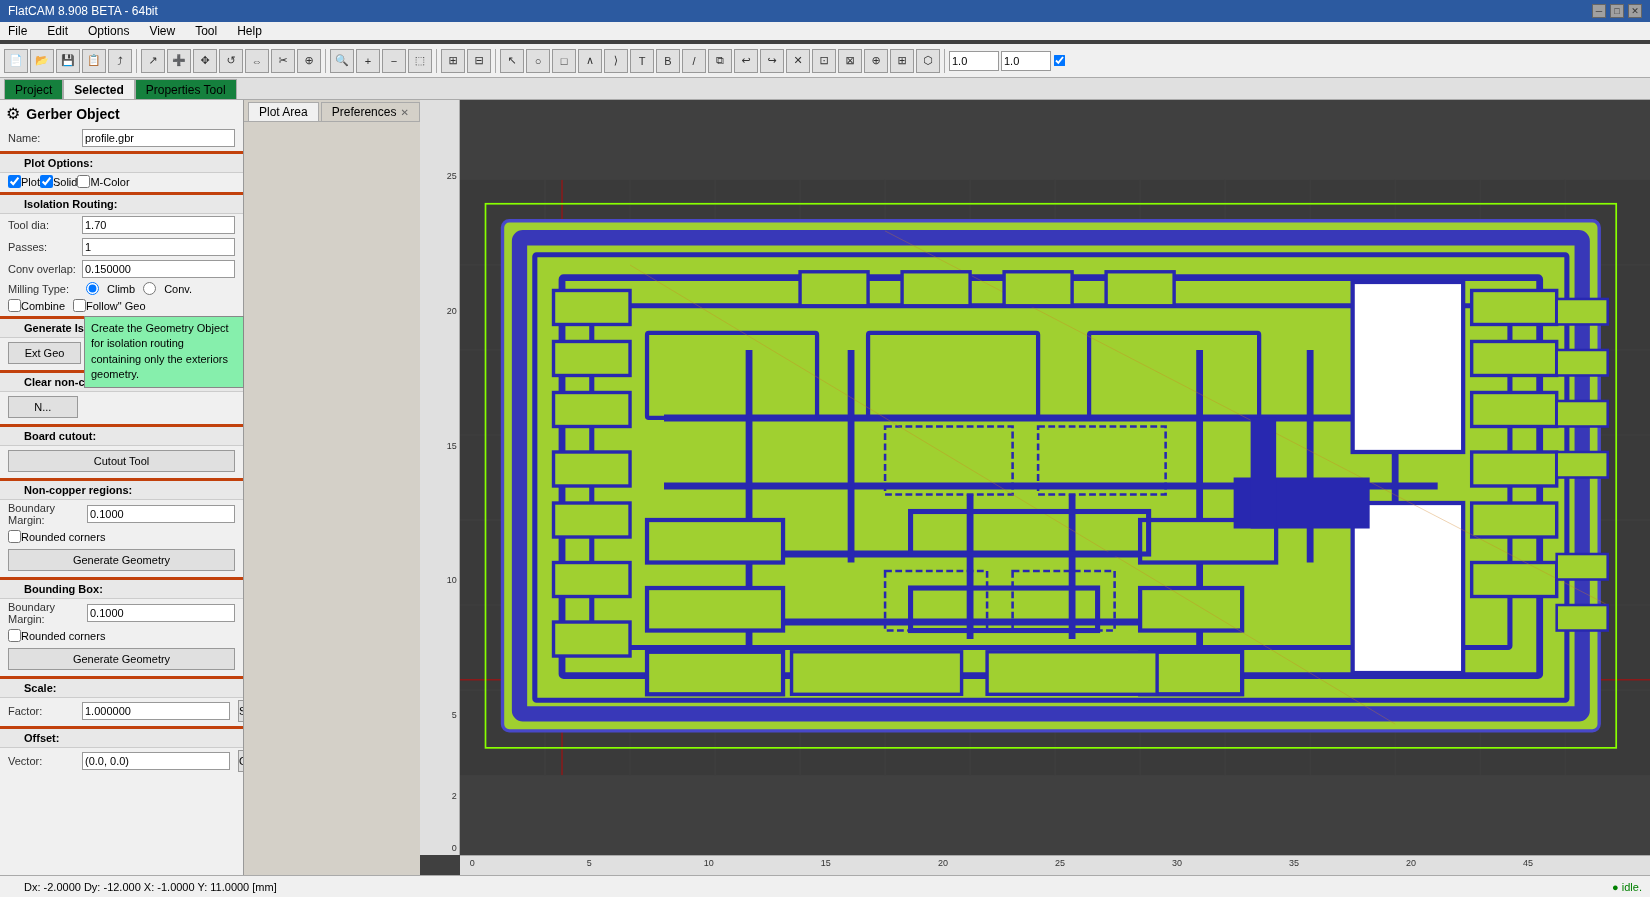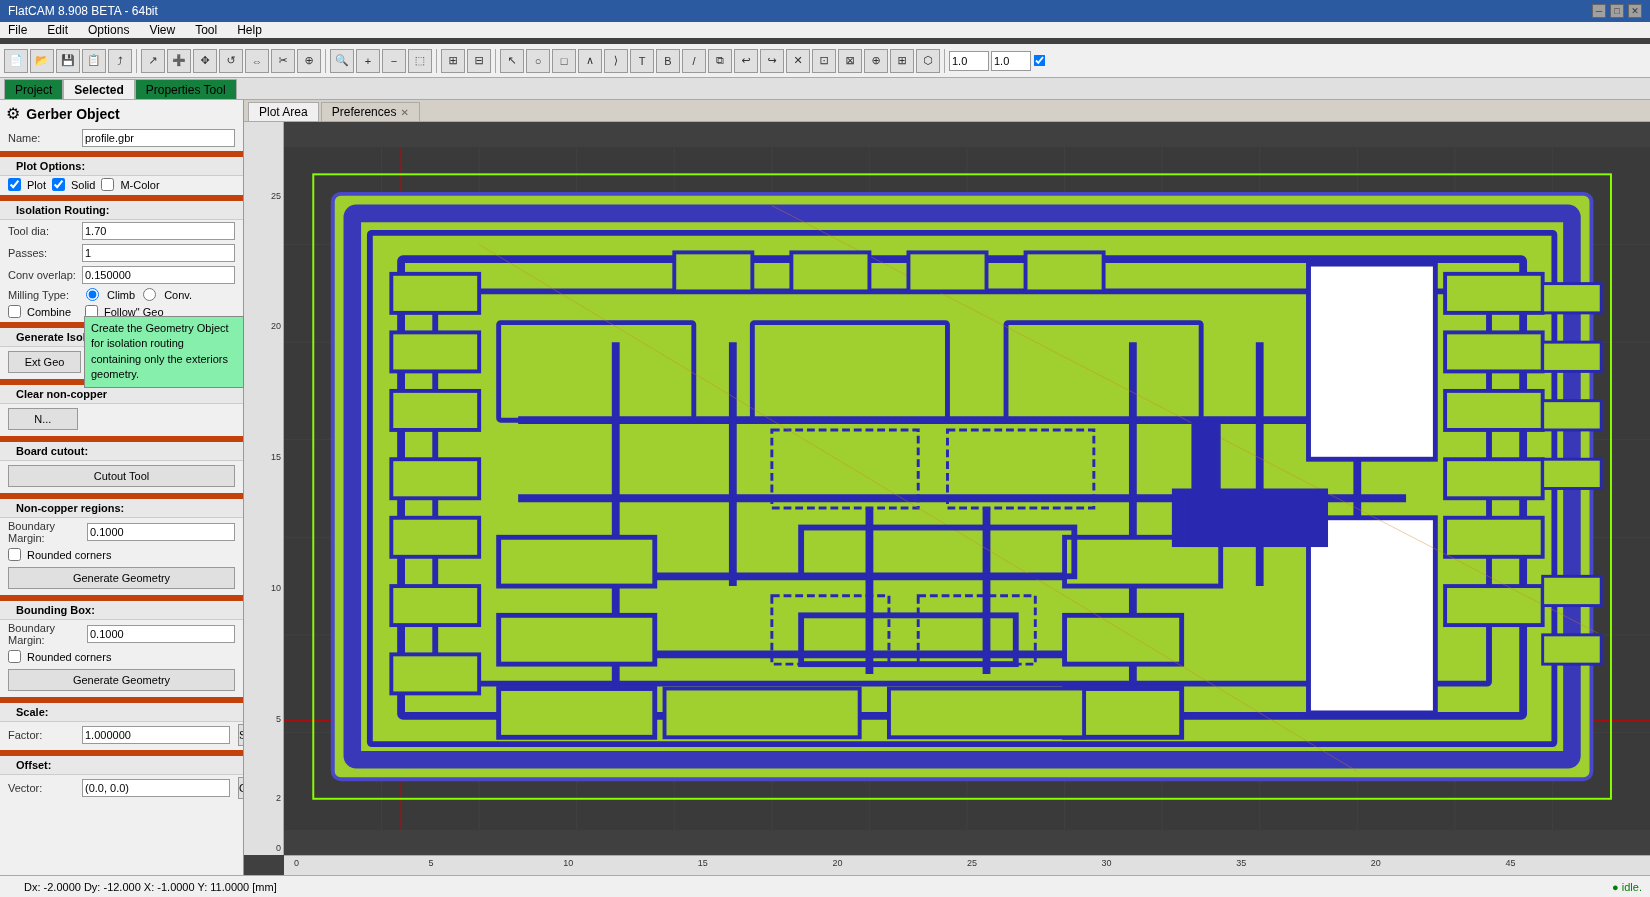--- a/index.html
+++ b/index.html
@@ -9,36 +9,36 @@
     #titlebar {
       display: flex; align-items: center; justify-content: space-between;
       background: #2c5aa0; color: #fff; height: 22px; padding: 0 8px;
     }
     #titlebar .win-controls { display: flex; gap: 4px; }
     #titlebar .win-btn { width: 14px; height: 14px; background: #a0a0a0; border: 1px solid #666; cursor: pointer; font-size: 9px; display: flex; align-items: center; justify-content: center; color: #333; }
 
     
     #menubar {
       display: flex; align-items: center; background: #f0f0f0; height: 22px;
-      border-bottom: 6px solid #404040; padding: 0 4px; gap: 12px;
+      border-bottom: 4px solid #404040; padding: 0 4px; gap: 12px;
     }
     #menubar span { cursor: pointer; padding: 2px 4px; font-size: 12px; }
 
     
     #toolbar {
       display: flex; align-items: center; background: #f0f0f0;
       border-bottom: 1px solid #aaa; height: 34px; padding: 0 4px; gap: 2px;
     }
     .tb-btn {
       width: 24px; height: 24px; background: #e0e0e0; border: 1px solid #999;
       cursor: pointer; display: flex; align-items: center; justify-content: center;
       font-size: 11px; color: #333;
     }
     .tb-sep { width: 1px; height: 24px; background: #aaa; margin: 0 2px; }
-    .tb-input { width: 40px; height: 20px; border: 1px solid #999; font-size: 11px; padding: 0 2px; }
+    .tb-input { width: 50px; height: 20px; border: 1px solid #999; font-size: 11px; padding: 0 2px; }
     .tb-checkbox { transform: scale(0.9); }
 
     
     #main { display: flex; height: calc(897px - 22px - 22px - 34px - 22px - 22px); }
 
     
     #tabs-row {
       display: flex; background: #e0e0e0; border-bottom: 1px solid #aaa;
       height: 22px; align-items: flex-end; padding-left: 4px;
     }
@@ -49,21 +49,21 @@
     }
     .tab.active { background: #f0f0f0; font-weight: bold; }
 
     
     #left-panel {
       width: 244px; min-width: 244px; background: #f0f0f0;
       border-right: 1px solid #999; overflow-y: auto; height: 100%;
     }
 
     
-    #right-area { flex: 1; display: flex; flex-direction: column; }
+    #right-area { flex: 1; display: flex; flex-direction: row; }
 
     
     #plot-tabs {
       display: flex; background: #d4d0c8; border-bottom: 1px solid #aaa;
       height: 22px; align-items: flex-end; padding-left: 4px; gap: 2px;
     }
     .plot-tab {
       padding: 2px 10px; border: 1px solid #aaa; border-bottom: none;
       background: #d4d0c8; cursor: pointer; font-size: 12px;
       display: flex; align-items: center; gap: 4px;
@@ -114,26 +114,26 @@
 
     .field-row {
       display: flex; align-items: center; padding: 2px 8px; gap: 4px;
     }
     .field-label { min-width: 70px; font-size: 11px; color: #333; }
     .field-input {
       flex: 1; height: 18px; border: 1px solid #999; font-size: 11px;
       padding: 0 2px; background: #fff;
     }
     .section-title {
-      padding: 3px 16px; font-size: 11px; font-weight: bold; color: #000;
-      background: #e8e8e8; border-top: 6px solid #c2410c; border-bottom: 1px solid #ccc;
+      padding: 3px 24px; font-size: 11px; font-weight: bold; color: #000;
+      background: #e8e8e8; border-top: 3px solid #c2410c; border-bottom: 1px solid #ccc;
       margin-top: 2px;
     }
     .checkbox-row {
-      display: flex; align-items: center; padding: 2px 8px; gap: 6px; font-size: 11px;
+      display: flex; align-items: center; padding: 2px 8px; gap: 0; font-size: 11px;
     }
     .radio-row {
       display: flex; align-items: center; padding: 2px 8px; gap: 8px; font-size: 11px;
     }
     .btn-row {
       display: flex; align-items: center; padding: 4px 8px; gap: 4px;
     }
     .panel-btn {
       flex: 1; height: 22px; background: #e0e0e0; border: 1px solid #999;
       cursor: pointer; font-size: 11px; display: flex; align-items: center;

